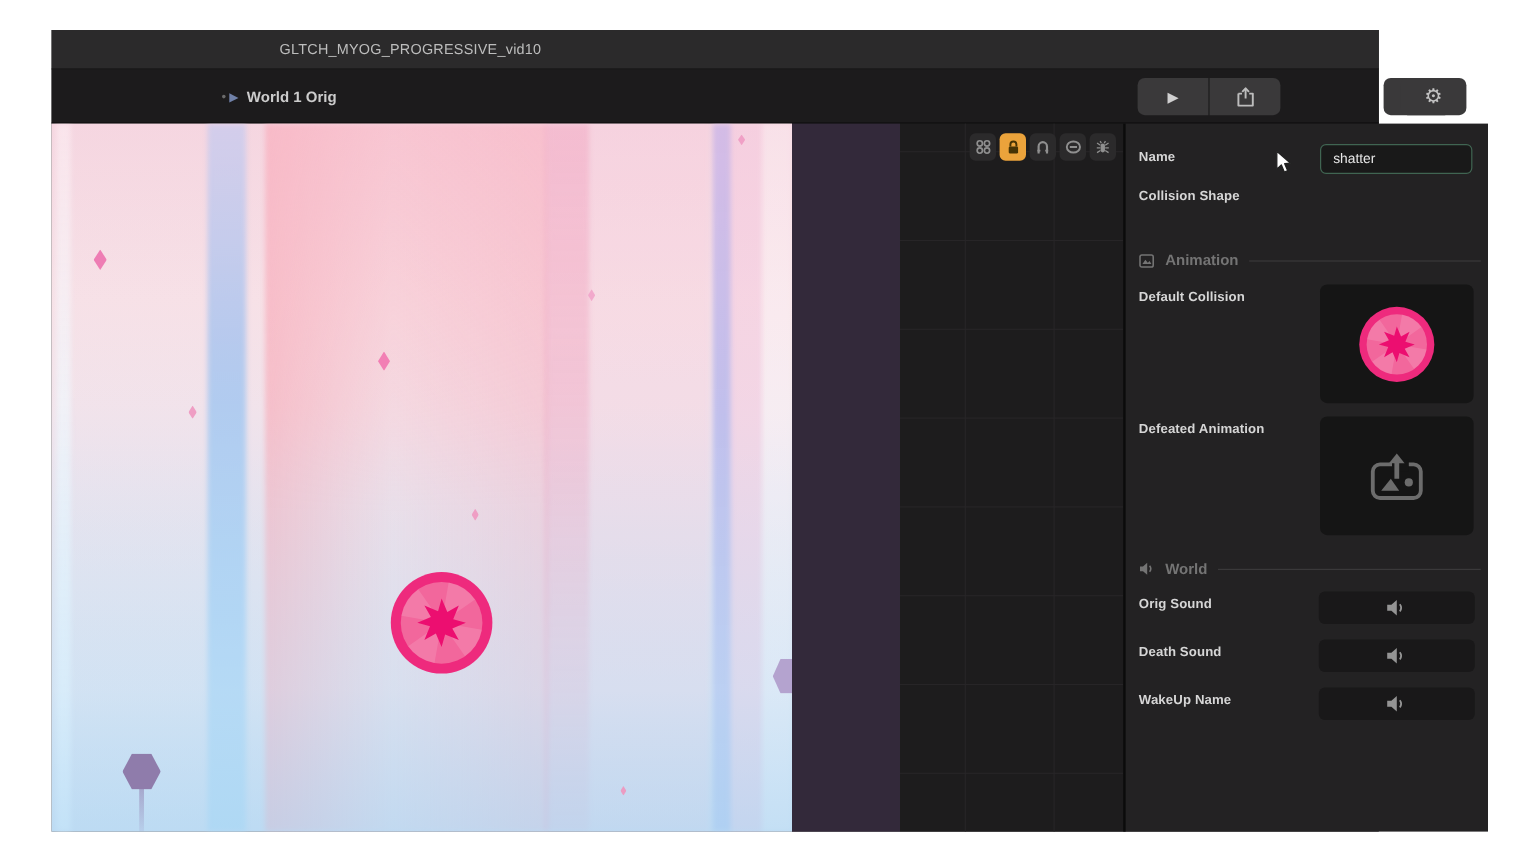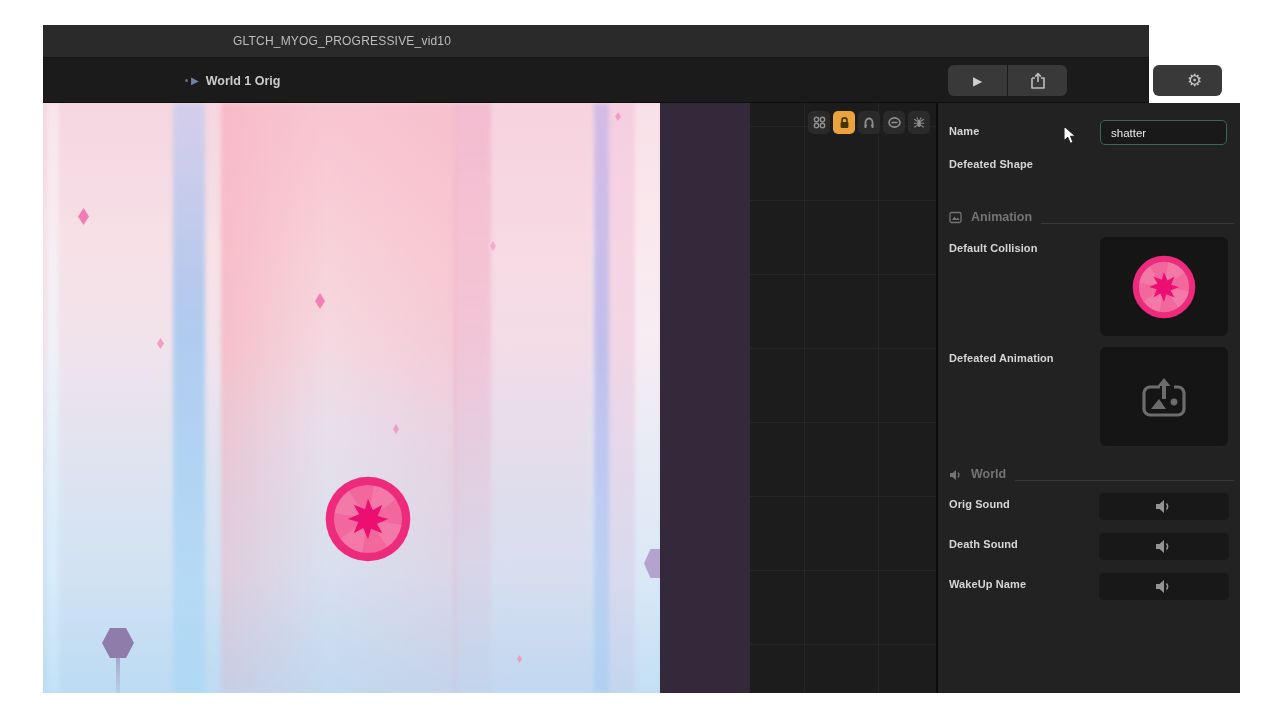--- a/index.html
+++ b/index.html
@@ -56,21 +56,21 @@
   .grid-area { position:absolute; left:707px; top:0; width:186px; height:590px; background:#1d1c1d;
         background-image:linear-gradient(#272527 1px, transparent 1px),linear-gradient(90deg,#272527 1px, transparent 1px);
         background-size:74px 74px; background-position:54px 23px; }
   .grid-tools { position:absolute; top:8px; left:58px; display:flex; gap:3px; }
   .gt-btn { width:22px; height:23px; background:#2b2a2b; border:none; border-radius:5px; display:flex; align-items:center; justify-content:center; cursor:pointer; padding:0; }
   .gt-btn.active { background:#eba33b; }
 
   
   .panel { position:absolute; left:893px; top:0; width:304px; height:590px; background:#232223; border-left:2px solid #0b0b0b; }
   .p-label { position:absolute; left:11px; font-size:11px; font-weight:600; color:#d6d6d6; letter-spacing:.1px; }
-  .p-header { position:absolute; left:11px; right:6px; height:14px; display:flex; align-items:flex-end; gap:9px; }
+  .p-header { position:absolute; left:11px; right:6px; height:14px; display:flex; align-items:center; gap:9px; }
   .p-header .ph-text { font-size:12.5px; font-weight:600; color:#747474; }
   .p-header .ph-line { flex:1; height:1px; background:#3a393a; }
   .name-input { position:absolute; left:162px; top:17px; width:127px; height:25px; background:#191919; border:1px solid #406552; border-radius:5px; color:#e8e8e8; font-size:11.5px; padding-left:10px; font-family:"Liberation Sans",sans-serif; outline:none; }
   .edit-btn { position:absolute; left:161px; top:50px; width:129px; height:30px; background:#343334; border:none; border-radius:5px; color:#e0e0e0; font-size:12px; font-weight:600; cursor:pointer; }
   .thumb { position:absolute; left:162px; width:128px; height:99px; background:#151515; border-radius:6px; display:flex; align-items:center; justify-content:center; cursor:pointer; }
   .snd-btn { position:absolute; left:161px; width:130px; height:27px; background:#191819; border:none; border-radius:5px; display:flex; align-items:center; justify-content:center; cursor:pointer; }
 
   .cursor { position:absolute; left:1020px; top:100px; z-index:50; pointer-events:none; }
 </style>
 </head>
@@ -189,21 +189,21 @@
           </svg>
         </button>
       </div>
     </div>
 
     <div class="panel">
 
       <span class="p-label" style="top:22px;">Name</span>
       <input class="name-input" type="text" value="shatter" style="">
 
-      <span class="p-label" style="top:55px;">Defeated Shape</span>
+      <span class="p-label" style="top:55px;">Collision Shape</span>
 
       <div class="p-header" style="top:107px;">
         <svg width="13" height="13" viewBox="0 0 13 13">
           <rect x="1" y="1.5" width="11" height="10" rx="1.5" fill="none" stroke="#747474" stroke-width="1.3"></rect>
           <path d="M3 9 L5.5 5.5 L7.5 8 L9 6.5 L10.5 9 Z" fill="#747474"></path>
         </svg>
         <span class="ph-text">Animation</span>
         <span class="ph-line"></span>
       </div>
 

